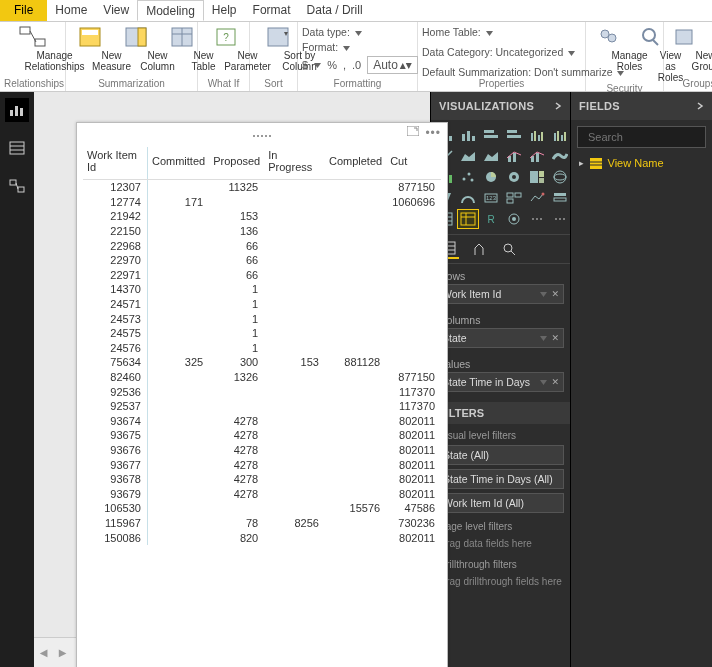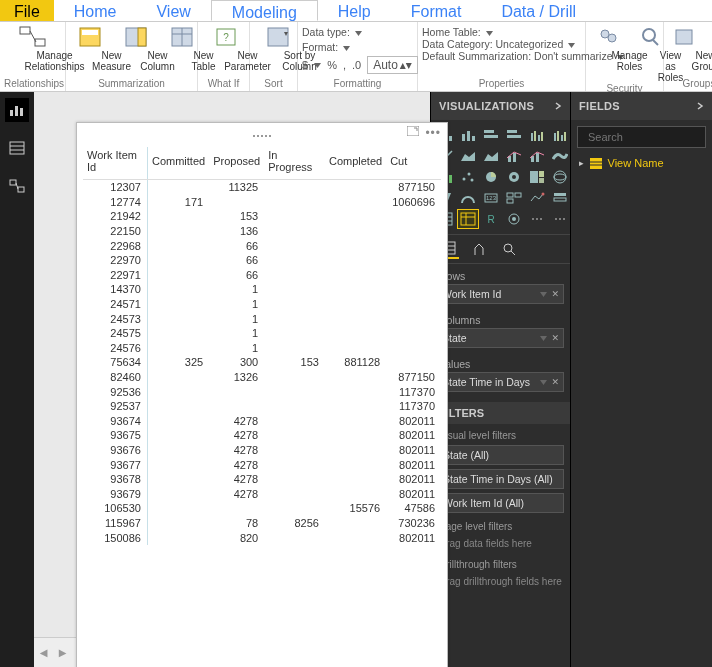--- a/index.html
+++ b/index.html
@@ -1,32 +1,32 @@
 <!DOCTYPE html>
 <html><head>
 <meta charset="utf-8">
 <style>
   * { box-sizing: border-box; margin:0; padding:0; font-family: "Segoe UI", Arial, sans-serif; }
   body { width:712px; height:667px; background:#fff; font-size:12px; color:#333; overflow:hidden; }
 
   
   .tab-strip { height:22px; background:#fff; border-bottom:1px solid #ccc; display:flex; }
-  .file-tab { background:#F2C811; color:#000; padding:3px 14px 0; font-size:16px; }
-  .rtab { padding:3px 20px 0; font-size:16px; color:#3b82f6; cursor:pointer; }
+  .file-tab { background:#F2C811; color:#000; padding:3px 14px 0; font-size:12px; }
+  .rtab { padding:3px 8px 0; font-size:12px; color:#404040; cursor:pointer; }
   .rtab.active { border:1px solid #ccc; border-bottom:1px solid #fff; background:#fff; }
 
   
   .ribbon { height:70px; background:#fff; border-bottom:1px solid #ccc; display:flex; }
   .grp { border-right:1px solid #e0e0e0; display:flex; flex-direction:column; justify-content:space-between; padding:2px 4px 0; }
   .grp-items { display:flex; align-items:flex-start; gap:6px; flex:1; }
   .grp-label { text-align:center; font-size:10px; color:#777; padding-bottom:2px; }
   .big-btn { display:flex; flex-direction:column; align-items:center; width:48px; cursor:pointer; }
   .big-btn .icon { width:30px; height:26px; display:flex; align-items:center; justify-content:center; }
   .big-btn .lbl { font-size:10px; text-align:center; line-height:11px; color:#333;margin-left:43px; }
-  .kv-list { display:flex; flex-direction:column; gap:0; padding-top:2px; }
+  .kv-list { display:flex; flex-direction:column; gap:8px; padding-top:2px; }
   .kv { font-size:10.5px; color:#555; white-space:nowrap; }
   .kv .dd { display:inline-block; vertical-align:middle; margin-left:2px; }
   .fmt-row { display:flex; gap:6px; align-items:center; font-size:11px; color:#555; }
   .fmt-box { border:1px solid #bbb; padding:1px 5px; font-size:12px; display:flex; align-items:center; gap:2px; }
   svg { display:block; }
   .dd { width:7px; height:5px; }
   .dd polygon { fill:#666; }
 
   
   .main { display:flex; height:575px; }

